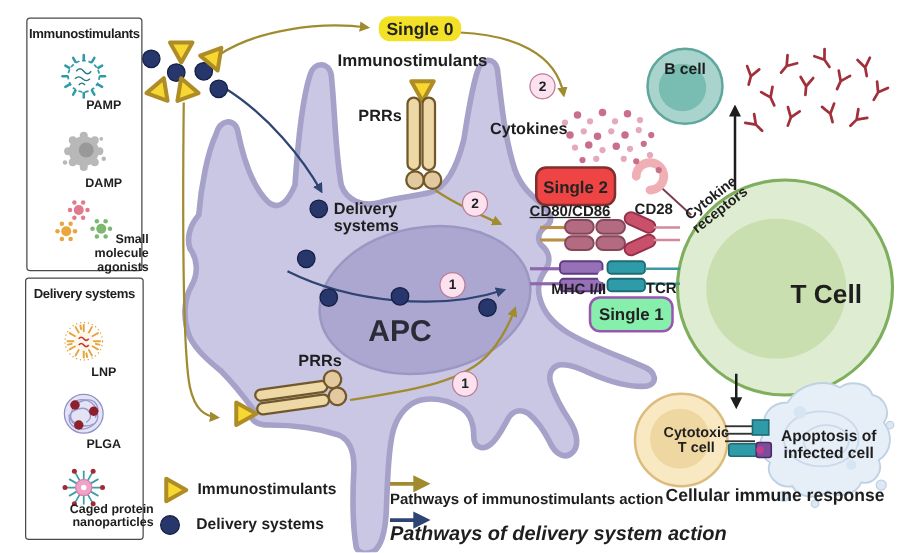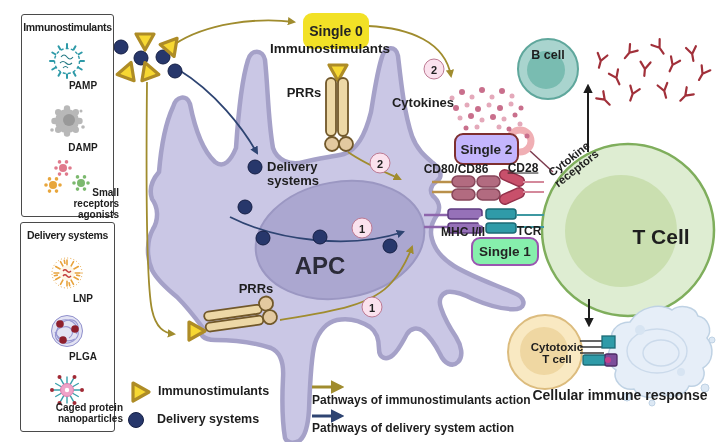--- a/index.html
+++ b/index.html
@@ -253,49 +253,50 @@
     <line x1="589" y1="299" x2="589" y2="325" stroke="#1d1d1d" stroke-width="2" marker-end="url(#mBlack)"></line>
 
     <g>
       <use href="#tri" transform="translate(140,392) rotate(-90)" fill="#F7D832" stroke="#AE8C26" stroke-width="3.2" stroke-linejoin="round"></use>
       <circle cx="136" cy="420" r="7.5" fill="#27376B" stroke="#151F45"></circle>
       <line x1="312" y1="387" x2="341" y2="387" stroke="#A08C2E" stroke-width="3" marker-end="url(#mOlive)"></line>
       <line x1="312" y1="416" x2="341" y2="416" stroke="#2E4472" stroke-width="3" marker-end="url(#mNavy)"></line>
     </g>
   </svg>
 
-  <div class="tag" style="left:303px;top:13px;width:66px;height:36px;background:#F2E126;font-size:14px;">Single 0</div>
-  <div class="tag" style="left:454px;top:133px;width:61px;height:28px;background:#c4b5fd;border:2px solid #7E2F2F;font-size:13.5px;">Single 2</div>
+  <div class="tag" style="left:303px;top:13px;width:66px;height:20px;background:#F2E126;font-size:14px;">Single 0</div>
+  <div class="tag" style="left:428px;top:133px;width:61px;height:28px;background:#ef4444;border:2px solid #7E2F2F;font-size:13.5px;">Single 2</div>
   <div class="tag" style="left:471px;top:237px;width:64px;height:25px;background:#86efac;border:2px solid #9A55B0;font-size:13.5px;">Single 1</div>
 
   <div class="stepnum" style="left:434px;top:69px;">2</div>
   <div class="stepnum" style="left:380px;top:163px;">2</div>
   <div class="stepnum" style="left:362px;top:228px;">1</div>
   <div class="stepnum" style="left:372px;top:307px;">1</div>
 
   <div class="lbl" style="left:620px;top:396px;font-size:14px;">Cellular immune response</div>
   <div class="lbl" style="left:330px;top:49px;font-size:13.5px;">Immunostimulants</div>
   <div class="lbl" style="left:423px;top:103px;font-size:13px;">Cytokines</div>
   <div class="lbl" style="left:304px;top:93px;font-size:13px;">PRRs</div>
   <div class="lbl" style="left:256px;top:289px;font-size:13px;">PRRs</div>
   <div class="lbl wrap leftalign" style="left:267px;top:174px;width:64px;font-size:13px;">Delivery systems</div>
   <div class="lbl" style="left:320px;top:266px;font-size:24px;color:#2b2b38;">APC</div>
-  <div class="lbl" style="left:456px;top:169px;font-size:12px;">CD80/CD86</div>
-  <div class="lbl" style="left:523px;top:168px;font-size:12px;text-decoration:underline;">CD28</div>
+  <div class="lbl" style="left:456px;top:169px;font-size:12px;text-decoration:underline;">CD80/CD86</div>
+  <div class="lbl" style="left:523px;top:168px;font-size:12px;">CD28</div>
   <div class="lbl" style="left:463px;top:232px;font-size:12px;">MHC I/II</div>
   <div class="lbl" style="left:529px;top:231px;font-size:12px;">TCR</div>
   <div class="lbl" style="left:548px;top:56px;font-size:12.5px;">B cell</div>
   <div class="lbl" style="left:621px;top:237px;font-size:21px;margin-left:40px;">T Cell</div>
   <div class="lbl wrap" style="left:545px;top:353px;width:62px;font-size:11.5px;margin-left:12px;">Cytotoxic T cell</div>
+  <div class="lbl wrap" style="left:663px;top:356px;width:88px;font-size:12.5px;">Apoptosis of infected cell</div>
   <div class="lbl wrap" style="left:573px;top:164px;width:72px;font-size:11.5px;transform:translate(-50%,-50%) rotate(-38deg);">Cytokine receptors</div>
 
   <div class="lbl leftalign" style="left:158px;top:392px;font-size:12.5px;">Immunostimulants</div>
   <div class="lbl leftalign" style="left:157px;top:420px;font-size:12.5px;">Delivery systems</div>
   <div class="lbl leftalign" style="left:312px;top:400px;font-size:12px;">Pathways of immunostimulants action</div>
-  <div class="lbl leftalign" style="left:312px;top:428px;font-size:12px;">Pathways of delivery system action</div>
+  <div class="lbl leftalign" style="left:312px;top:428px;font-size:16px;font-style:italic;">Pathways of delivery system action</div>
 
   <div class="panel" style="left:21px;top:14px;width:91px;height:201px;">
     <div class="ptitle">Immunostimulants</div>
     <svg class="icon" style="left:45px;top:46px;" width="44" height="44" viewBox="-22 -22 44 44">
       <g stroke="#2E9AA8" stroke-width="2" stroke-linecap="round">
         <line x1="13" y1="0" x2="17" y2="0"></line>
           <line x1="11.3" y1="6.5" x2="14.7" y2="8.5"></line>
         <line x1="6.5" y1="11.3" x2="8.5" y2="14.7"></line>
           <line x1="0" y1="13" x2="0" y2="17"></line>
         <line x1="-6.5" y1="11.3" x2="-8.5" y2="14.7"></line>
@@ -331,21 +332,21 @@
           <circle cx="14" cy="-10" r="1.5"></circle>
       </g>
       <circle cx="2" cy="-1" r="6" fill="#999"></circle>
     </svg>
     <div class="pitem" style="left:45px;top:132px;">DAMP</div>
     <svg class="icon" style="left:45px;top:162px;" width="70" height="42" viewBox="-35 -21 70 42">
       <use href="#molburst" transform="translate(-4,-9)" fill="#E07A8C"></use>
       <use href="#molburst" transform="translate(-14,8)" fill="#E8A63C"></use>
       <use href="#molburst" transform="translate(14,6)" fill="#7CB96E"></use>
     </svg>
-    <div class="pitem wrap" style="left:45px;top:188px;width:72px;">Small receptors agonists</div>
+    <div class="pitem wrap" style="left:45px;top:188px;width:72px;">Small molecule agonists</div>
   </div>
 
   <div class="panel" style="left:20px;top:222px;width:93px;height:208px;">
     <div class="ptitle">Delivery systems</div>
     <svg class="icon" style="left:46px;top:50px;" width="44" height="44" viewBox="-22 -22 44 44">
       <g stroke="#E8A33C" stroke-width="1.6" stroke-linecap="round">
         <line x1="8" y1="0" x2="13" y2="0"></line>
           <line x1="6.9" y1="4" x2="11.3" y2="6.5"></line>
         <line x1="4" y1="6.9" x2="6.5" y2="11.3"></line>
           <line x1="0" y1="8" x2="0" y2="13"></line>

